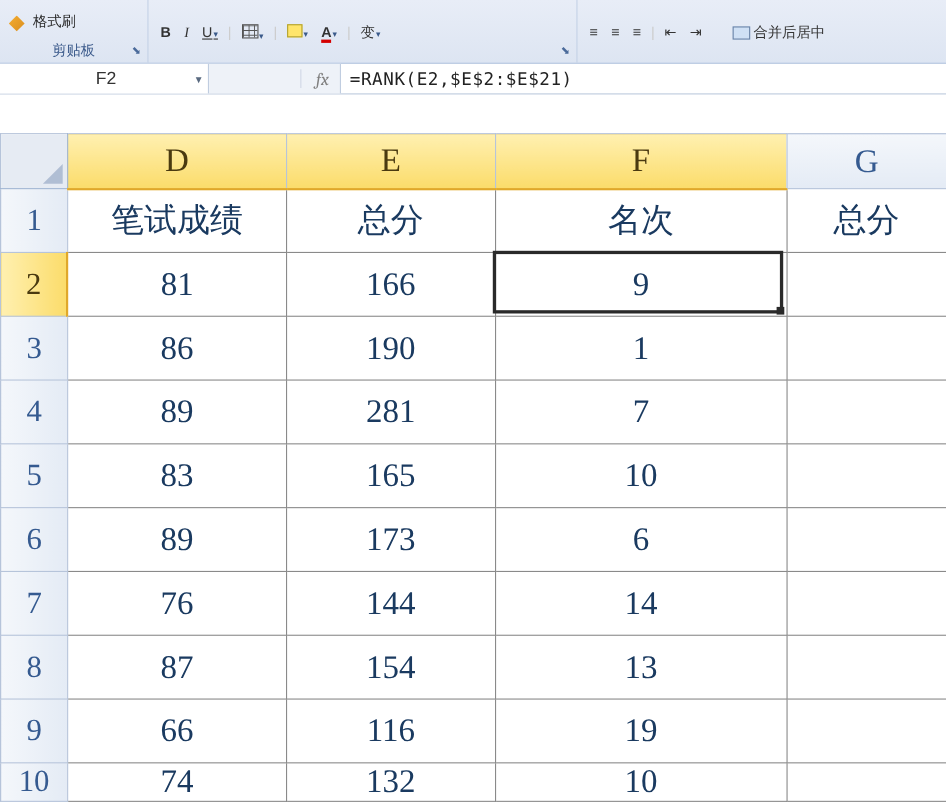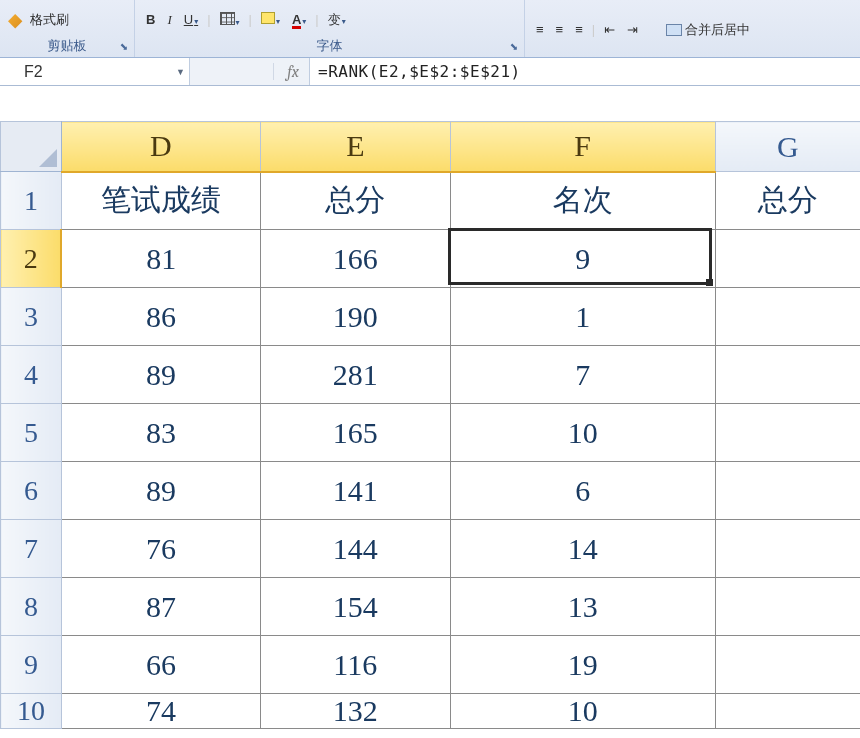--- a/index.html
+++ b/index.html
@@ -116,21 +116,21 @@
       border-bottom: 1px solid #aabbd4;
       background: #fff;
       font-size: 16px;
     }
     .name-box {
       width: 190px;
       border-right: 1px solid #c0cde0;
       display: flex;
       align-items: center;
       position: relative;
-      padding-left: 24px;
+      padding-left: 87px;
       background: #fff;
       color: #333;
     }
     .name-box-arrow {
       position: absolute;
       right: 4px;
       font-size: 9px;
       color: #5a6a80;
     }
     .fx-label {
@@ -281,21 +281,20 @@
       <span class="mini-btn italic">I</span>
       <span class="mini-btn underline"><span>U</span><span class="dropdown-arrow">▾</span></span>
       <span style="color:#ccc">|</span>
       <span class="mini-btn"><span class="grid-icon"></span><span class="dropdown-arrow">▾</span></span>
       <span style="color:#ccc">|</span>
       <span class="mini-btn"><span class="fill-icon"></span><span class="dropdown-arrow">▾</span></span>
       <span class="mini-btn"><span class="color-bar-A">A</span><span class="dropdown-arrow">▾</span></span>
       <span style="color:#ccc">|</span>
       <span class="mini-btn"><span>变</span><span class="dropdown-arrow">▾</span></span>
     </div>
-    <div class="ribbon-group-label">字体</div>
     <span class="dialog-launcher">⬊</span>
   </div>
 
   <div class="ribbon-group" style="flex:1;border-right:none">
     <div class="ribbon-buttons align-tools">
       <span class="mini-btn">≡</span>
       <span class="mini-btn">≡</span>
       <span class="mini-btn">≡</span>
       <span style="color:#ccc">|</span>
       <span class="mini-btn">⇤</span>
@@ -364,21 +363,21 @@
     <tr>
       <th class="row-head">5</th>
       <td class="cell">83</td>
       <td class="cell score">165</td>
       <td class="cell">10</td>
       <td class="cell last-col"></td>
     </tr>
     <tr>
       <th class="row-head">6</th>
       <td class="cell">89</td>
-      <td class="cell score">141</td>
+      <td class="cell score">173</td>
       <td class="cell">6</td>
       <td class="cell last-col"></td>
     </tr>
     <tr>
       <th class="row-head">7</th>
       <td class="cell">76</td>
       <td class="cell score">144</td>
       <td class="cell">14</td>
       <td class="cell last-col"></td>
     </tr>

